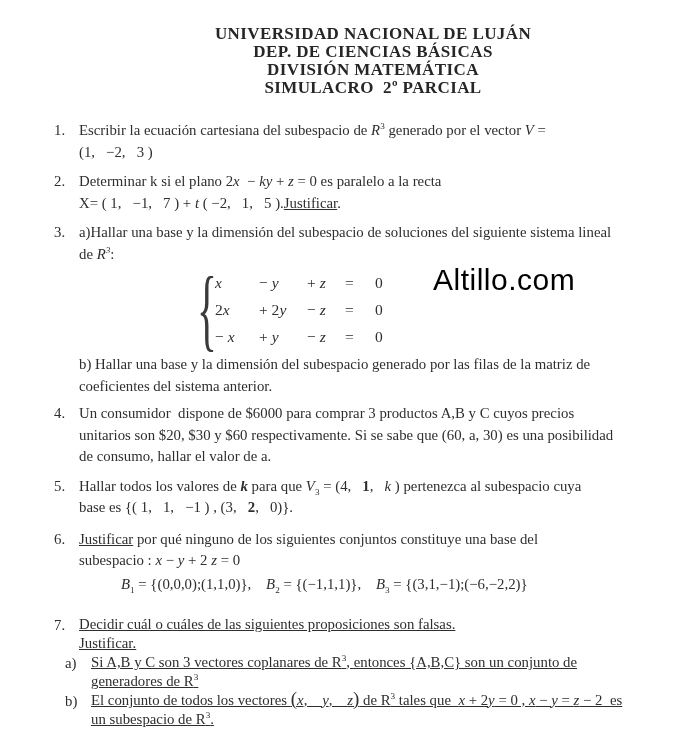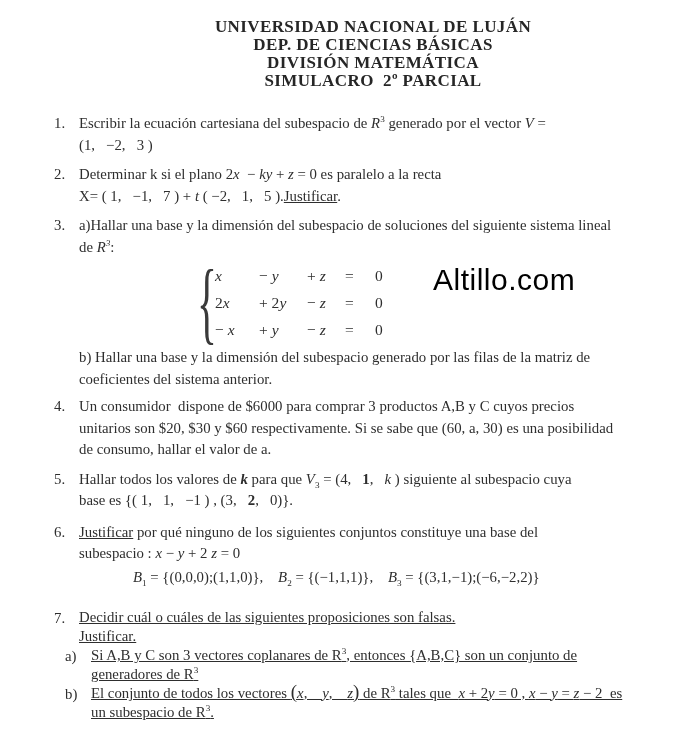--- a/index.html
+++ b/index.html
@@ -5,21 +5,21 @@
   html,body{margin:0;padding:0;background:#ffffff;}
   .page{
     position:relative;
     width:700px;height:733px;
     background:#ffffff;
     overflow:hidden;
     font-family:"Liberation Serif", serif;
     color:#2e2e2e;
   }
   header{
-    padding-top:18px;
+    padding-top:25px;
     padding-left:46px;
     text-align:center;
     font-weight:bold;
     font-size:17px;
     line-height:18px;
     letter-spacing:0.4px;
     color:#262626;
   }
   header .h-line{white-space:pre;}
   main{
@@ -52,21 +52,21 @@
     text-align:center;
   }
   .sysgrid{
     display:grid;
     grid-template-columns:44px 48px 38px 30px 18px;
     font-size:15.5px;
     line-height:27px;
     margin-left:2px;
   }
   .sysgrid .cell{white-space:pre;}
-  .b-line{margin-left:54px;margin-top:2px;}
+  .b-line{margin-left:42px;margin-top:2px;}
   
   .watermark{
     position:absolute;
     left:433px;top:263px;
     font-family:"Liberation Sans", sans-serif;
     font-size:30px;
     color:#000000;
     letter-spacing:0.5px;
   }
   
@@ -147,21 +147,21 @@
       <div class="itembody">
         <div class="line"><span>Un consumidor  dispone de $6000 para comprar 3 productos A,B y C cuyos precios</span></div>
         <div class="line"><span>unitarios son $20, $30 y $60 respectivamente. Si se sabe que (60, a, 30) es una posibilidad</span></div>
         <div class="line"><span>de consumo, hallar el valor de a.</span></div>
       </div>
     </div>
 
     <div class="item item-5">
       <span class="num">5.</span>
       <div class="itembody">
-        <div class="line"><span>Hallar todos los valores de </span><span class="sg-bi">k</span><span> para que </span><span class="sg-i">V</span><span class="sg-sub">3</span><span> = (4,   </span><span class="sg-b">1</span><span>,   </span><span class="sg-i">k</span><span> ) siguiente al subespacio cuya</span></div>
+        <div class="line"><span>Hallar todos los valores de </span><span class="sg-bi">k</span><span> para que </span><span class="sg-i">V</span><span class="sg-sub">3</span><span> = (4,   </span><span class="sg-b">1</span><span>,   </span><span class="sg-i">k</span><span> ) pertenezca al subespacio cuya</span></div>
         <div class="line"><span>base es {( 1,   1,   −1 ) , (3,   </span><span class="sg-b">2</span><span>,   0)}.</span></div>
       </div>
     </div>
 
     <div class="item item-6">
       <span class="num">6.</span>
       <div class="itembody">
         <div class="line"><span class="sg-u">Justificar</span><span> por qué ninguno de los siguientes conjuntos constituye una base del</span></div>
         <div class="line"><span>subespacio : </span><span class="sg-i">x</span><span> − </span><span class="sg-i">y</span><span> + 2 </span><span class="sg-i">z</span><span> = 0</span></div>
         <div class="line b-line"><span class="sg-i">B</span><span class="sg-sub">1</span><span> = {(0,0,0);(1,1,0)},    </span><span class="sg-i">B</span><span class="sg-sub">2</span><span> = {(−1,1,1)},    </span><span class="sg-i">B</span><span class="sg-sub">3</span><span> = {(3,1,−1);(−6,−2,2)}</span></div>

